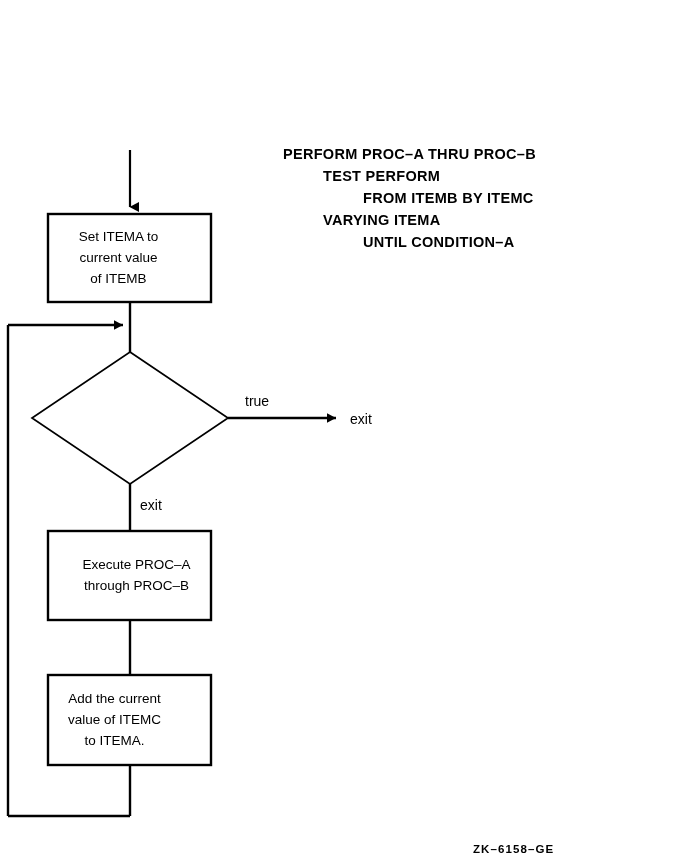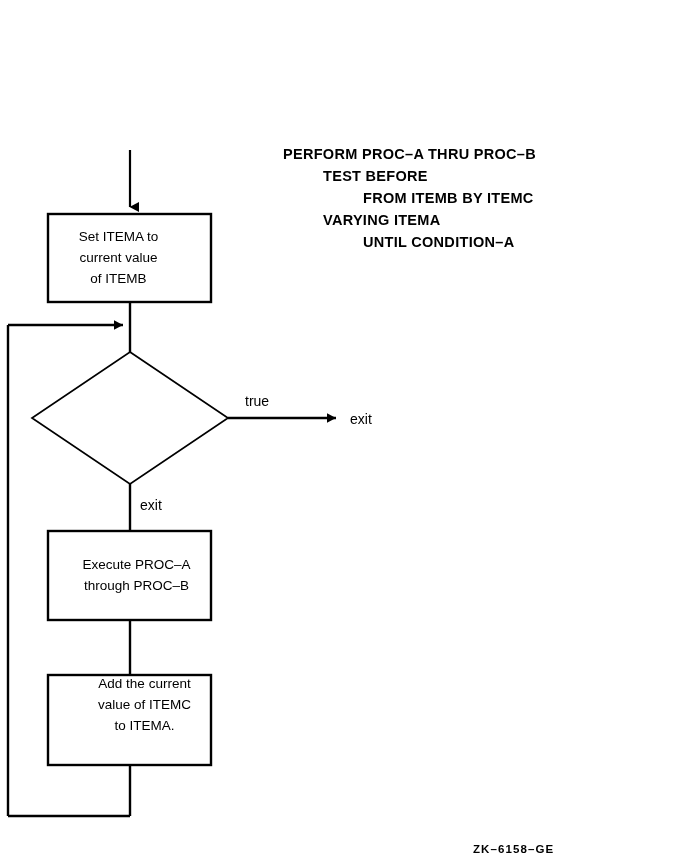--- a/index.html
+++ b/index.html
@@ -112,35 +112,35 @@
     <rect x="48" y="531" width="163" height="89" fill="none" stroke="#000000" stroke-width="2.4"></rect>
 
     <line x1="130" y1="620" x2="130" y2="675" stroke="#000000" stroke-width="2.4"></line>
 
     <rect x="48" y="675" width="163" height="90" fill="none" stroke="#000000" stroke-width="2.4"></rect>
   </svg>
 
   <div class="code-block">
 
     <div class="code-line">PERFORM PROC–A THRU PROC–B</div>
-    <div class="code-line indent-1">TEST BEFORE</div>
+    <div class="code-line indent-1">TEST PERFORM</div>
     <div class="code-line indent-2">FROM ITEMB BY ITEMC</div>
     <div class="code-line indent-1">VARYING ITEMA</div>
     <div class="code-line indent-2">UNTIL CONDITION–A</div>
   </div>
 
   <div class="node-text" style="left:48px; top:226px; width:141px;">Set ITEMA to
 current value
 of ITEMB</div>
 
 
   <div class="node-text" style="left:48px; top:554px; width:177px;">Execute PROC–A
 through PROC–B</div>
 
-  <div class="node-text" style="left:48px; top:673px; width:133px;padding-left:30px;">Add the current
+  <div class="node-text" style="left:48px; top:688px; width:133px;">Add the current
 value of ITEMC
 to ITEMA.</div>
 
   <div class="edge-label" style="left:245px; top:393px;">true</div>
 
   <div class="edge-label" style="left:350px; top:411px;">exit</div>
 
   <div class="edge-label" style="left:140px; top:497px;">exit</div>
 
   <div class="figure-id">ZK–6158–GE</div>

